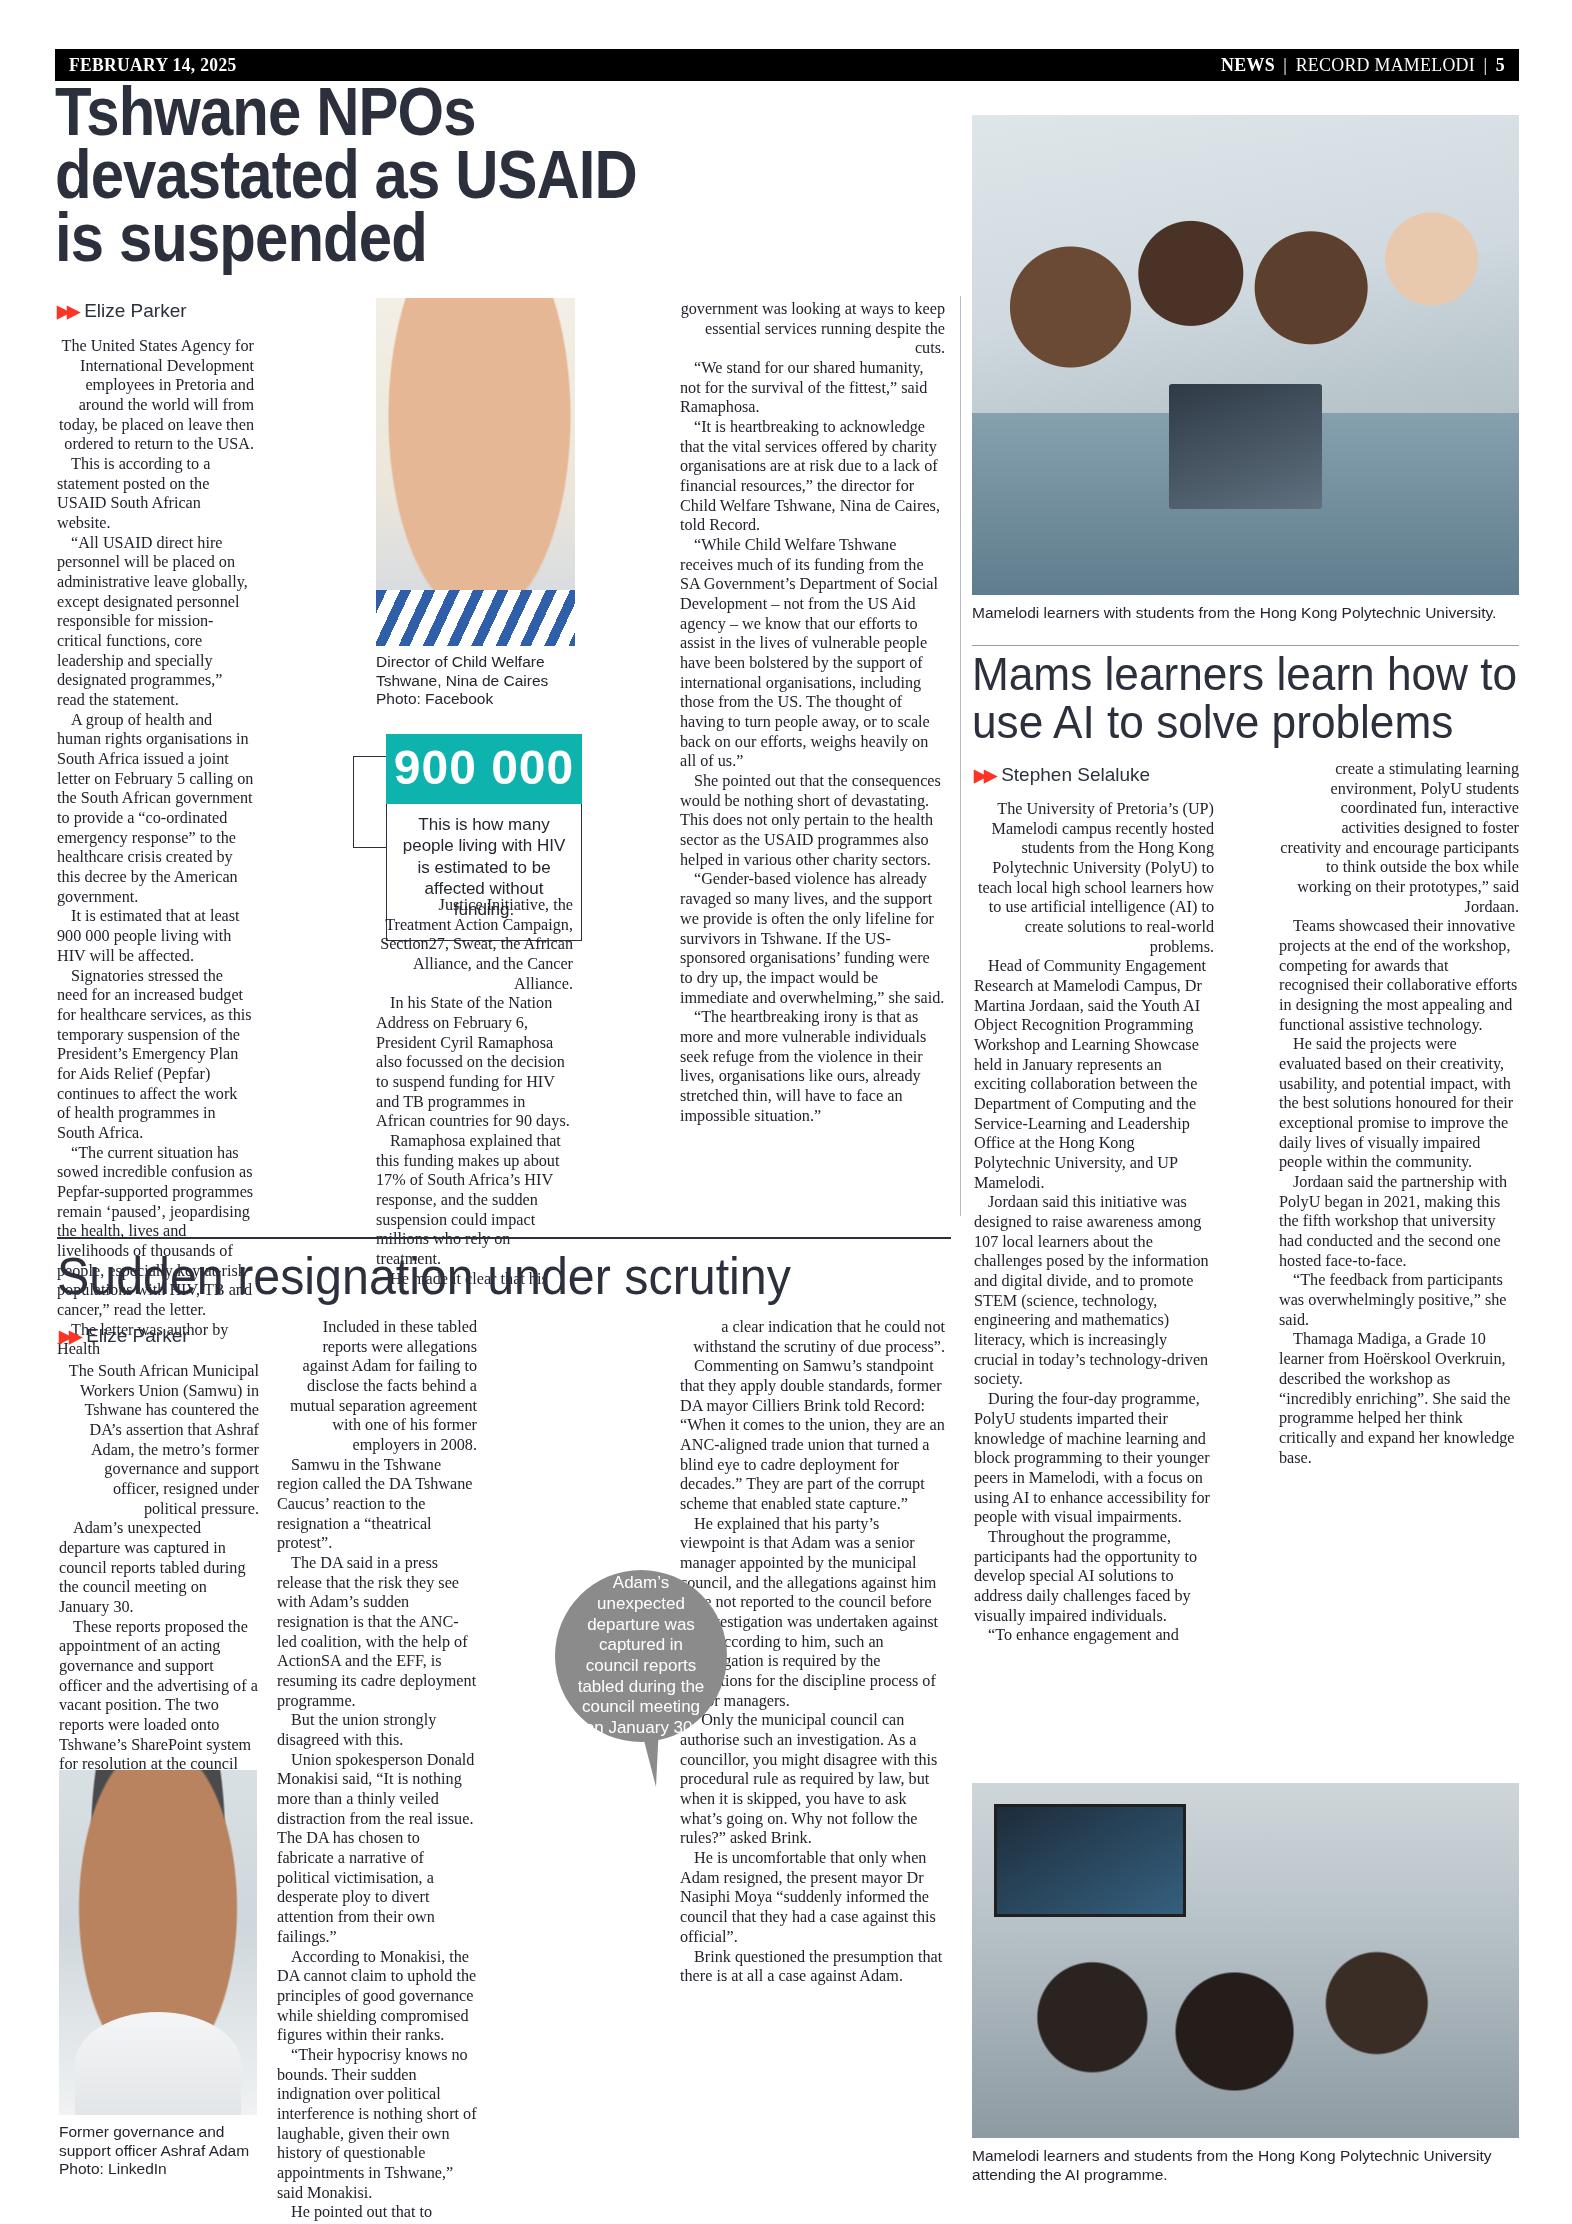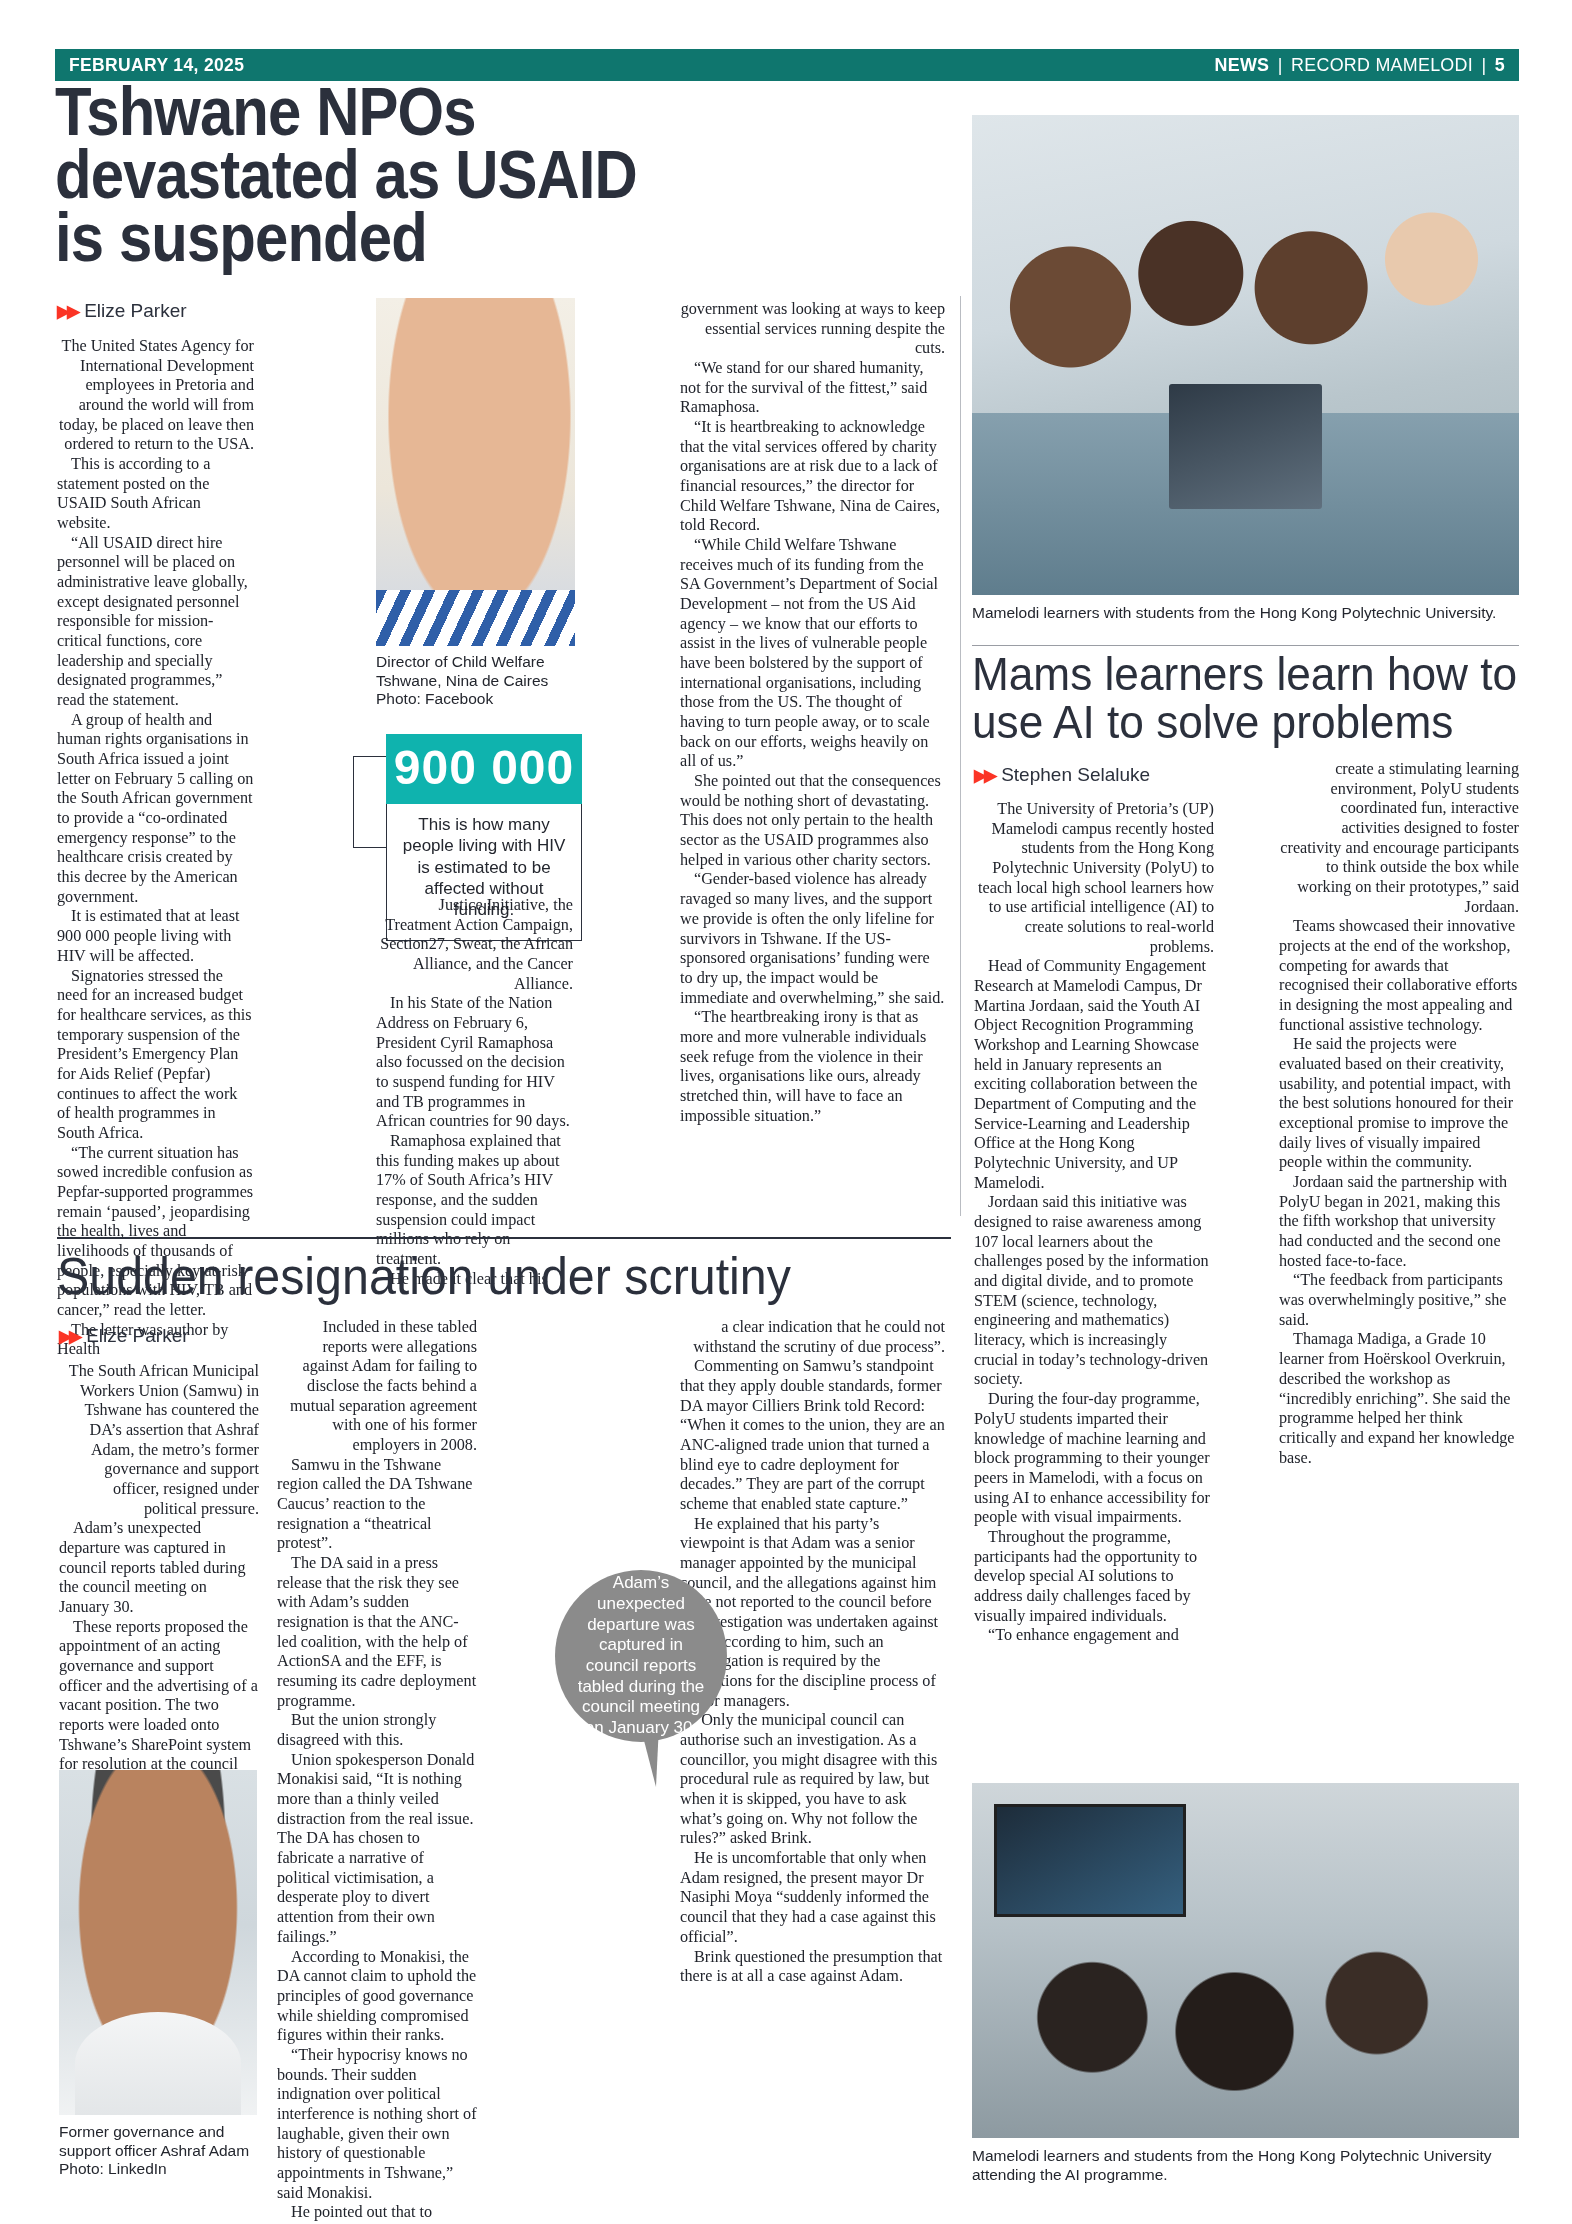--- a/index.html
+++ b/index.html
@@ -10,24 +10,24 @@
     font-family:"Liberation Serif", serif;
     color:#1f2430;
     position:relative;
     overflow:hidden;
   }
   .page { position:absolute; inset:0; }
 
   
   .masthead{
     position:absolute; left:55px; top:49px; width:1464px; height:28px;
-    background:#0f766e; color:#ffffff;
+    background:#000000; color:#ffffff;
     display:flex; align-items:center; justify-content:space-between;
     padding:16px 14px;
-    font-family:Liberation Sans, sans-serif;
+    font-family:Liberation Serif, serif;
   }
   .masthead .date{
     font-weight:bold; font-size:19px; letter-spacing:.4px;
     transform:scaleX(.92); transform-origin:left center;
   }
   .masthead .right{
     font-size:19px; letter-spacing:.3px; display:flex; gap:9px; align-items:center;
     transform:scaleX(.94); transform-origin:right center;
   }
   .masthead .right .b{ font-weight:bold; }

